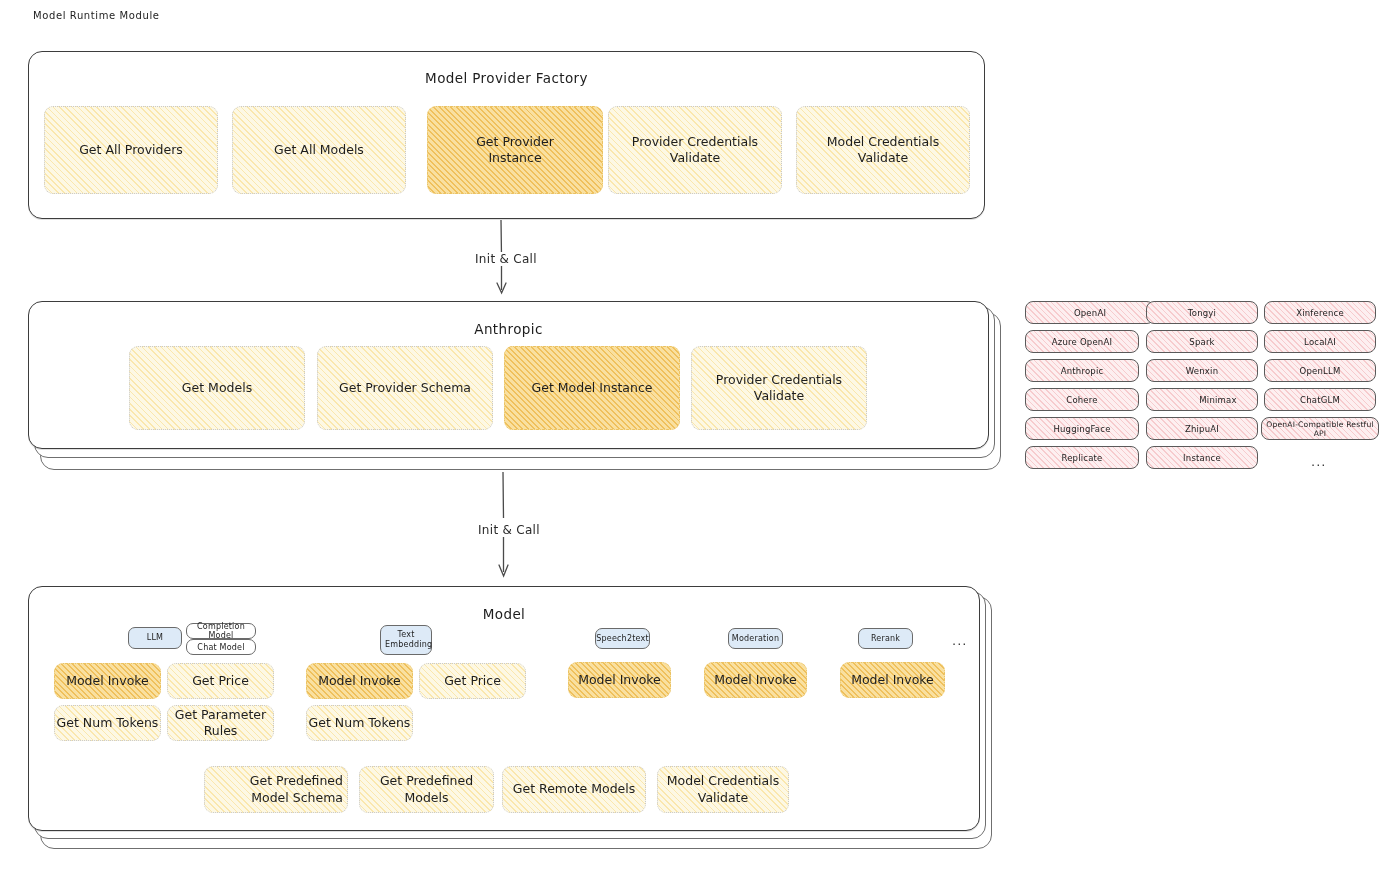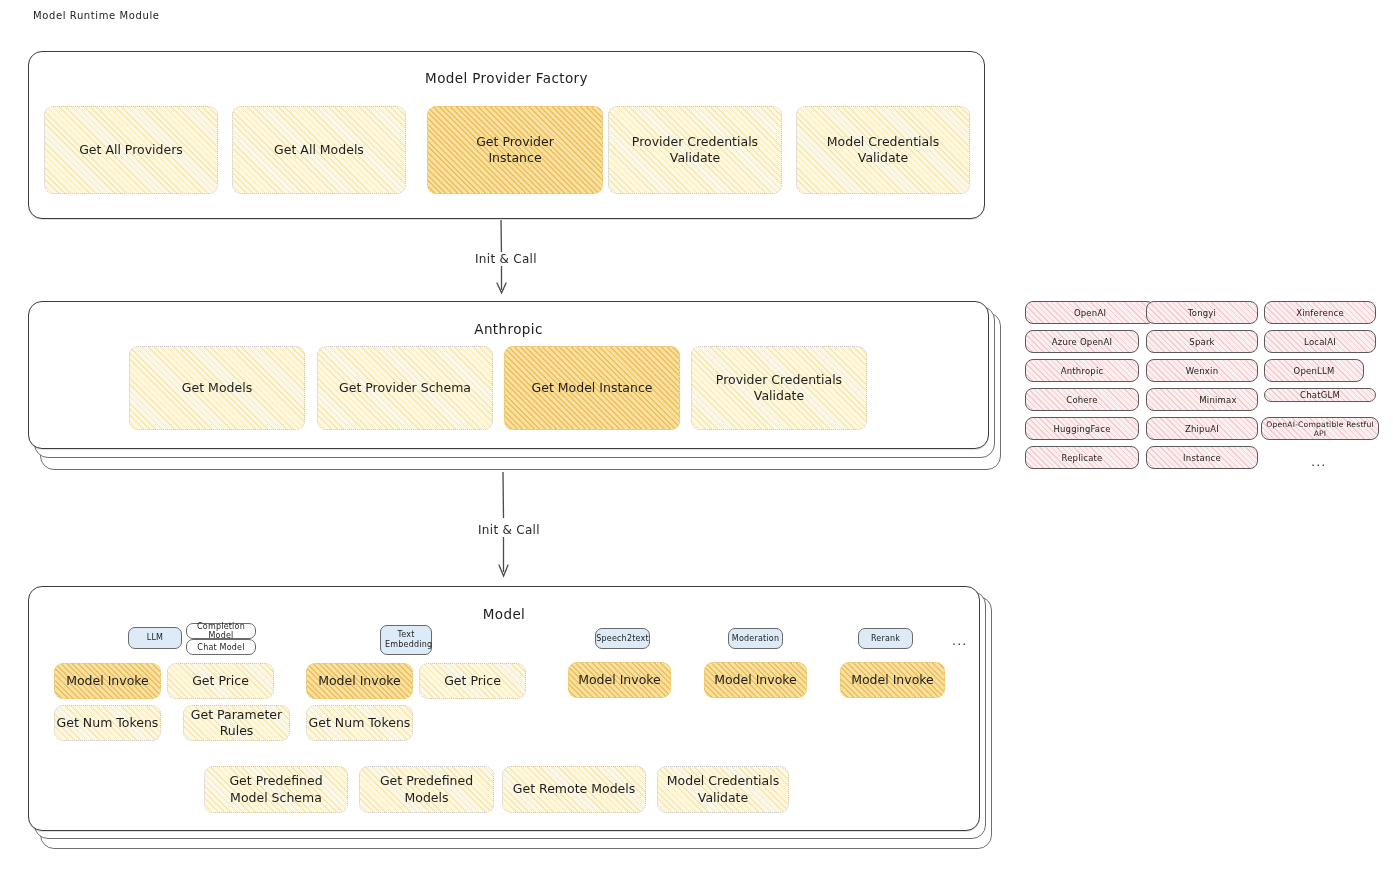--- a/index.html
+++ b/index.html
@@ -249,24 +249,24 @@
 <div class="provider-chip" style="left:1146px; top:446px; width:112px; height:23px;">
   <span>Instance</span>
 </div>
 
 <div class="provider-chip" style="left:1264px; top:301px; width:112px; height:23px;">
   <span>Xinference</span>
 </div>
 <div class="provider-chip" style="left:1264px; top:330px; width:112px; height:23px;">
   <span>LocalAI</span>
 </div>
-<div class="provider-chip" style="left:1264px; top:359px; width:100px; height:23px;text-align:center;">
+<div class="provider-chip" style="left:1264px; top:359px; width:112px; height:23px;text-align:center;">
   <span>OpenLLM</span>
 </div>
-<div class="provider-chip" style="left:1264px; top:388px; width:112px; height:14px;">
+<div class="provider-chip" style="left:1264px; top:388px; width:112px; height:23px;">
   <span>ChatGLM</span>
 </div>
 <div class="provider-chip" style="left:1261px; top:417px; width:118px; height:23px; font-size:7.6px;">
   <span>OpenAI-Compatible Restful API</span>
 </div>
 <div class="ellipsis" style="left:1311px; top:455px;">...</div>
 
 <svg class="arrow-svg" style="left:492px; top:472px;" width="30" height="112" viewBox="0 0 30 112">
   <path d="M11 0 L11.5 46 M11.5 58 L11.5 100" stroke="#4a4a4a" stroke-width="1.3" fill="none"></path>
   <path d="M7 93 L11.6 104 L16 93" stroke="#4a4a4a" stroke-width="1.3" fill="none" stroke-linecap="round"></path>
@@ -291,21 +291,21 @@
 
 <div class="node hl n-md" style="left:54px; top:663px; width:107px; height:36px;">
   <span>Model Invoke</span>
 </div>
 <div class="node n-md" style="left:167px; top:663px; width:107px; height:36px;">
   <span>Get Price</span>
 </div>
 <div class="node n-md" style="left:54px; top:705px; width:107px; height:36px;">
   <span>Get Num Tokens</span>
 </div>
-<div class="node n-md" style="left:167px; top:705px; width:107px; height:36px;margin-left:16px;">
+<div class="node n-md" style="left:167px; top:705px; width:107px; height:36px;">
   <span style="max-width:96px; display:block;">Get Parameter Rules</span>
 </div>
 
 <div class="badge-blue" style="left:380px; top:625px; width:52px; height:30px;">
   <span style="max-width:42px; display:block;">Text Embedding</span>
 </div>
 <div class="node hl n-md" style="left:306px; top:663px; width:107px; height:36px;">
   <span>Model Invoke</span>
 </div>
 <div class="node n-md" style="left:419px; top:663px; width:107px; height:36px;">
@@ -332,21 +332,21 @@
 <div class="badge-blue" style="left:858px; top:628px; width:55px; height:21px;">
   <span>Rerank</span>
 </div>
 <div class="node hl n-md" style="left:840px; top:662px; width:105px; height:36px;">
   <span>Model Invoke</span>
 </div>
 
 <div class="ellipsis" style="left:952px; top:634px;">...</div>
 
 <div class="node n-md" style="left:204px; top:766px; width:144px; height:47px;">
-  <span style="max-width:134px; display:block;">Get Predefined Model Schema</span>
+  <span style="max-width:134px; display:block;text-align:right;">Get Predefined Model Schema</span>
 </div>
 <div class="node n-md" style="left:359px; top:766px; width:135px; height:47px;">
   <span style="max-width:98px; display:block;">Get Predefined Models</span>
 </div>
 <div class="node n-md" style="left:502px; top:766px; width:144px; height:47px;">
   <span>Get Remote Models</span>
 </div>
 <div class="node n-md" style="left:657px; top:766px; width:132px; height:47px;">
   <span style="max-width:118px; display:block;">Model Credentials Validate</span>
 </div>

